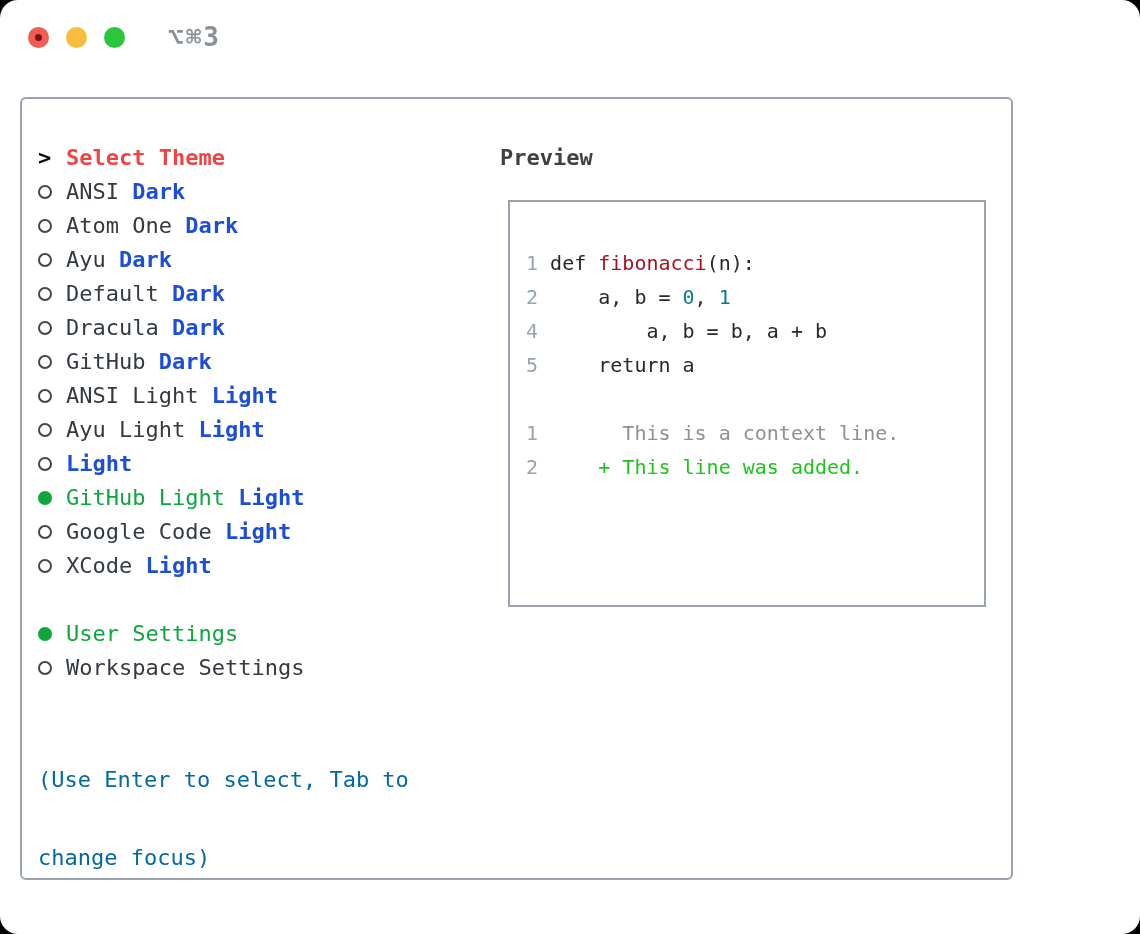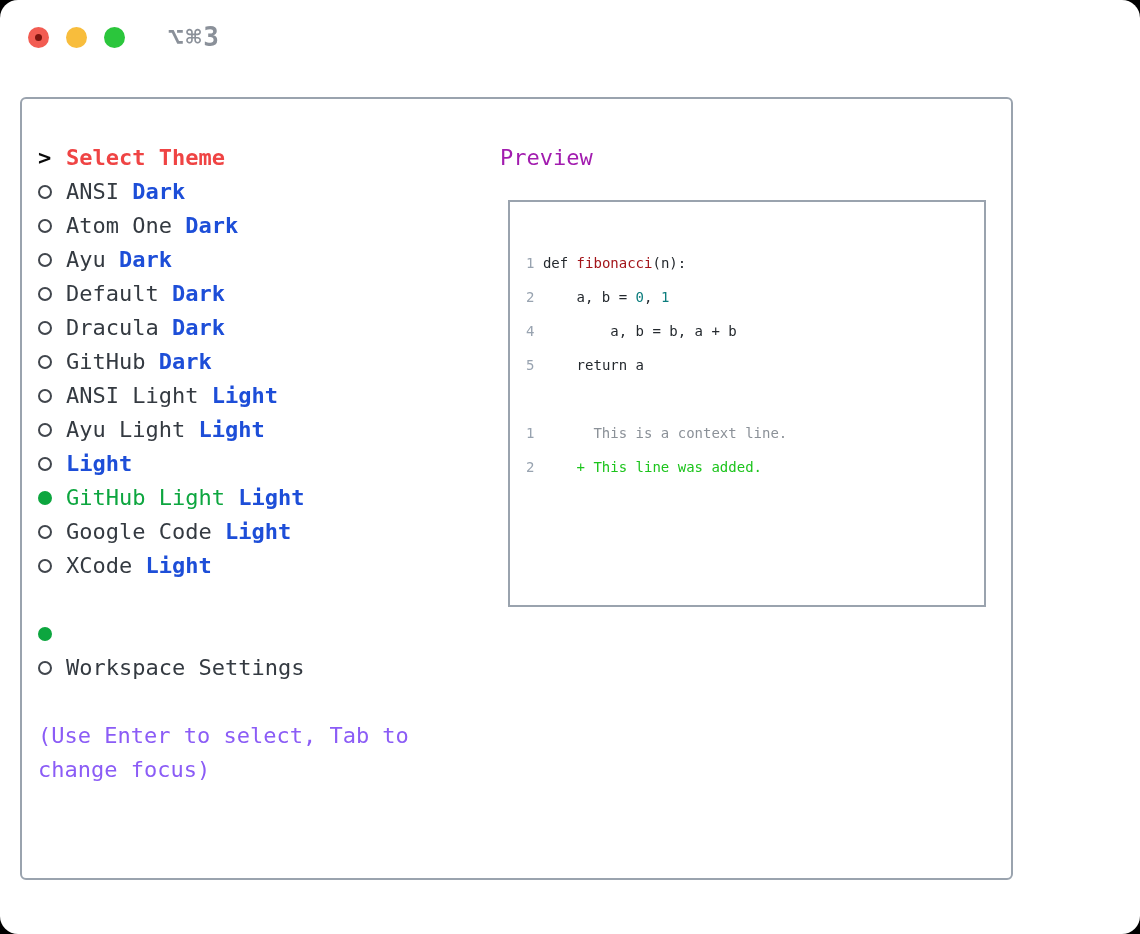--- a/index.html
+++ b/index.html
@@ -27,27 +27,27 @@
   .hdr{font-weight:700;color:#ef4444;}
   .ring{display:inline-block;width:14px;height:14px;border:2.5px solid #41464d;border-radius:50%;
         margin-top:8px;box-sizing:border-box;}
   .ring.sel{background:#0da63f;border-color:#0da63f;}
   .t-name{color:#343a41;}
   .t-name.sel{color:#0da63f;}
   .t-variant{color:#1d4ed8;font-weight:bold;}
   .opt-label{color:#343a41;}
   .opt-label.sel{color:#0da63f;}
   .gap{height:34px;}
-  .hint{color:#8b5cf6;}
+  .hint{color:#0369a1;margin-top:44px;}
   .apply-hdr{color:#0a0a0a;}
   
-  .preview-hdr{position:absolute;left:478px;top:42px;font-size:22px;line-height:34px;font-weight:400;color:#a21caf;}
+  .preview-hdr{position:absolute;left:478px;top:42px;font-size:22px;line-height:34px;font-weight:700;color:#404040;}
   .code-box{position:absolute;left:486px;top:101px;width:474px;height:403px;border:2px solid #9aa3ae;background:#fff;
             box-sizing:content-box;overflow:hidden;}
-  .code-inner{padding:44px 0 0 16px;font-size:14px;line-height:34px;}
+  .code-inner{padding:44px 0 0 16px;font-size:20px;line-height:34px;}
   .code-line{white-space:pre;height:34px;}
   .lnum{color:#98a3b0;}
   .tk-pl{color:#24292e;}
   .tk-kw{color:#24292e;}
   .tk-fn{color:#a3151a;}
   .tk-num{color:#0c7d7d;}
   .tk-bi{color:#2396cc;}
   .tk-ctx{color:#8b9198;}
   .tk-del{color:#cf3a28;}
   .tk-add{color:#1cc41c;margin-top:38px;}
@@ -81,21 +81,21 @@
             <div class="row"><span class="marker"><span class="ring"></span></span><span class="t-name">GitHub </span><span class="t-variant">Dark</span></div>
             <div class="row"><span class="marker"><span class="ring"></span></span><span class="t-name">ANSI Light </span><span class="t-variant">Light</span></div>
             <div class="row"><span class="marker"><span class="ring"></span></span><span class="t-name">Ayu Light </span><span class="t-variant">Light</span></div>
             <div class="row"><span class="marker"><span class="ring"></span></span><span class="t-variant">Light</span></div>
             <div class="row"><span class="marker"><span class="ring sel"></span></span><span class="t-name sel">GitHub Light </span><span class="t-variant">Light</span></div>
             <div class="row"><span class="marker"><span class="ring"></span></span><span class="t-name">Google Code </span><span class="t-variant">Light</span></div>
             <div class="row"><span class="marker"><span class="ring"></span></span><span class="t-name">XCode </span><span class="t-variant">Light</span></div>
           </div>
         <div class="gap"></div>
         <div id="apply-list">
-            <div class="row"><span class="marker"><span class="ring sel"></span></span></div>
+            <div class="row"><span class="marker"><span class="ring sel"></span></span><span class="opt-label sel">User Settings</span></div>
             <div class="row"><span class="marker"><span class="ring"></span></span><span class="opt-label">Workspace Settings</span></div>
           </div>
         <div class="gap"></div>
         <div class="hint">(Use Enter to select, Tab to</div>
         <div class="hint">change focus)</div>
       </div>
 
       <div class="preview-hdr">Preview</div>
       <div class="code-box">
         <div class="code-inner" id="code-block">

